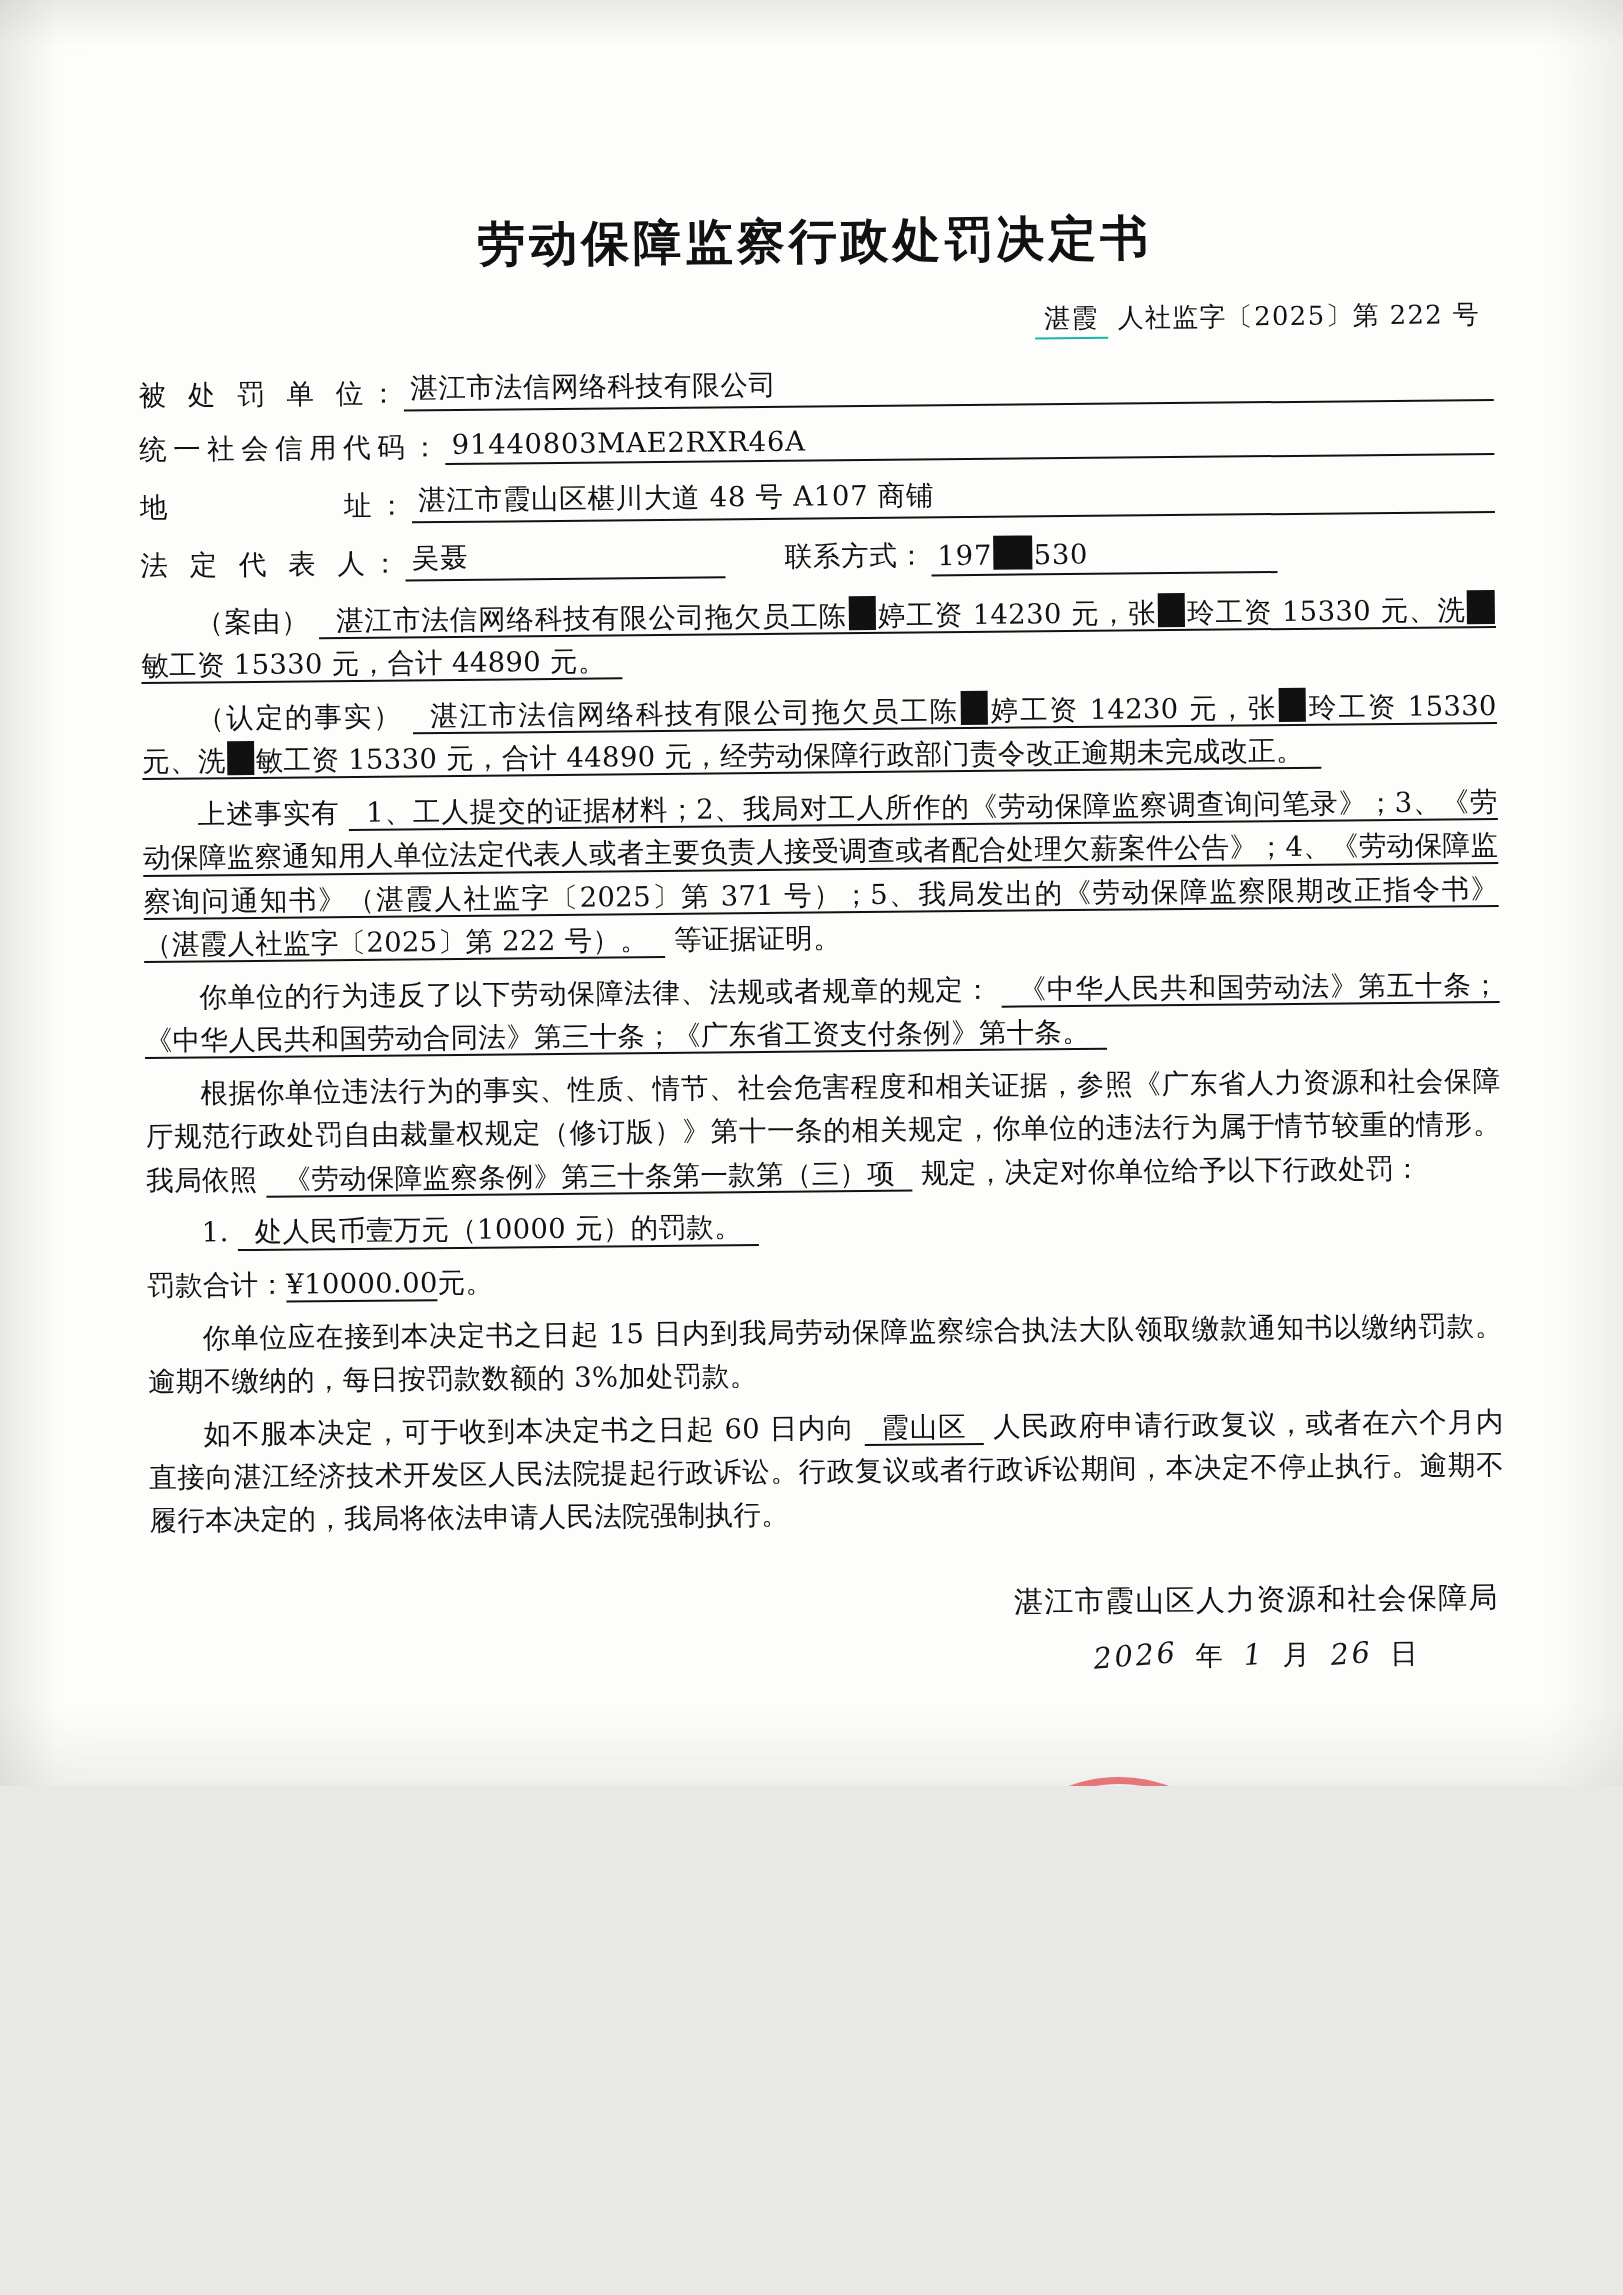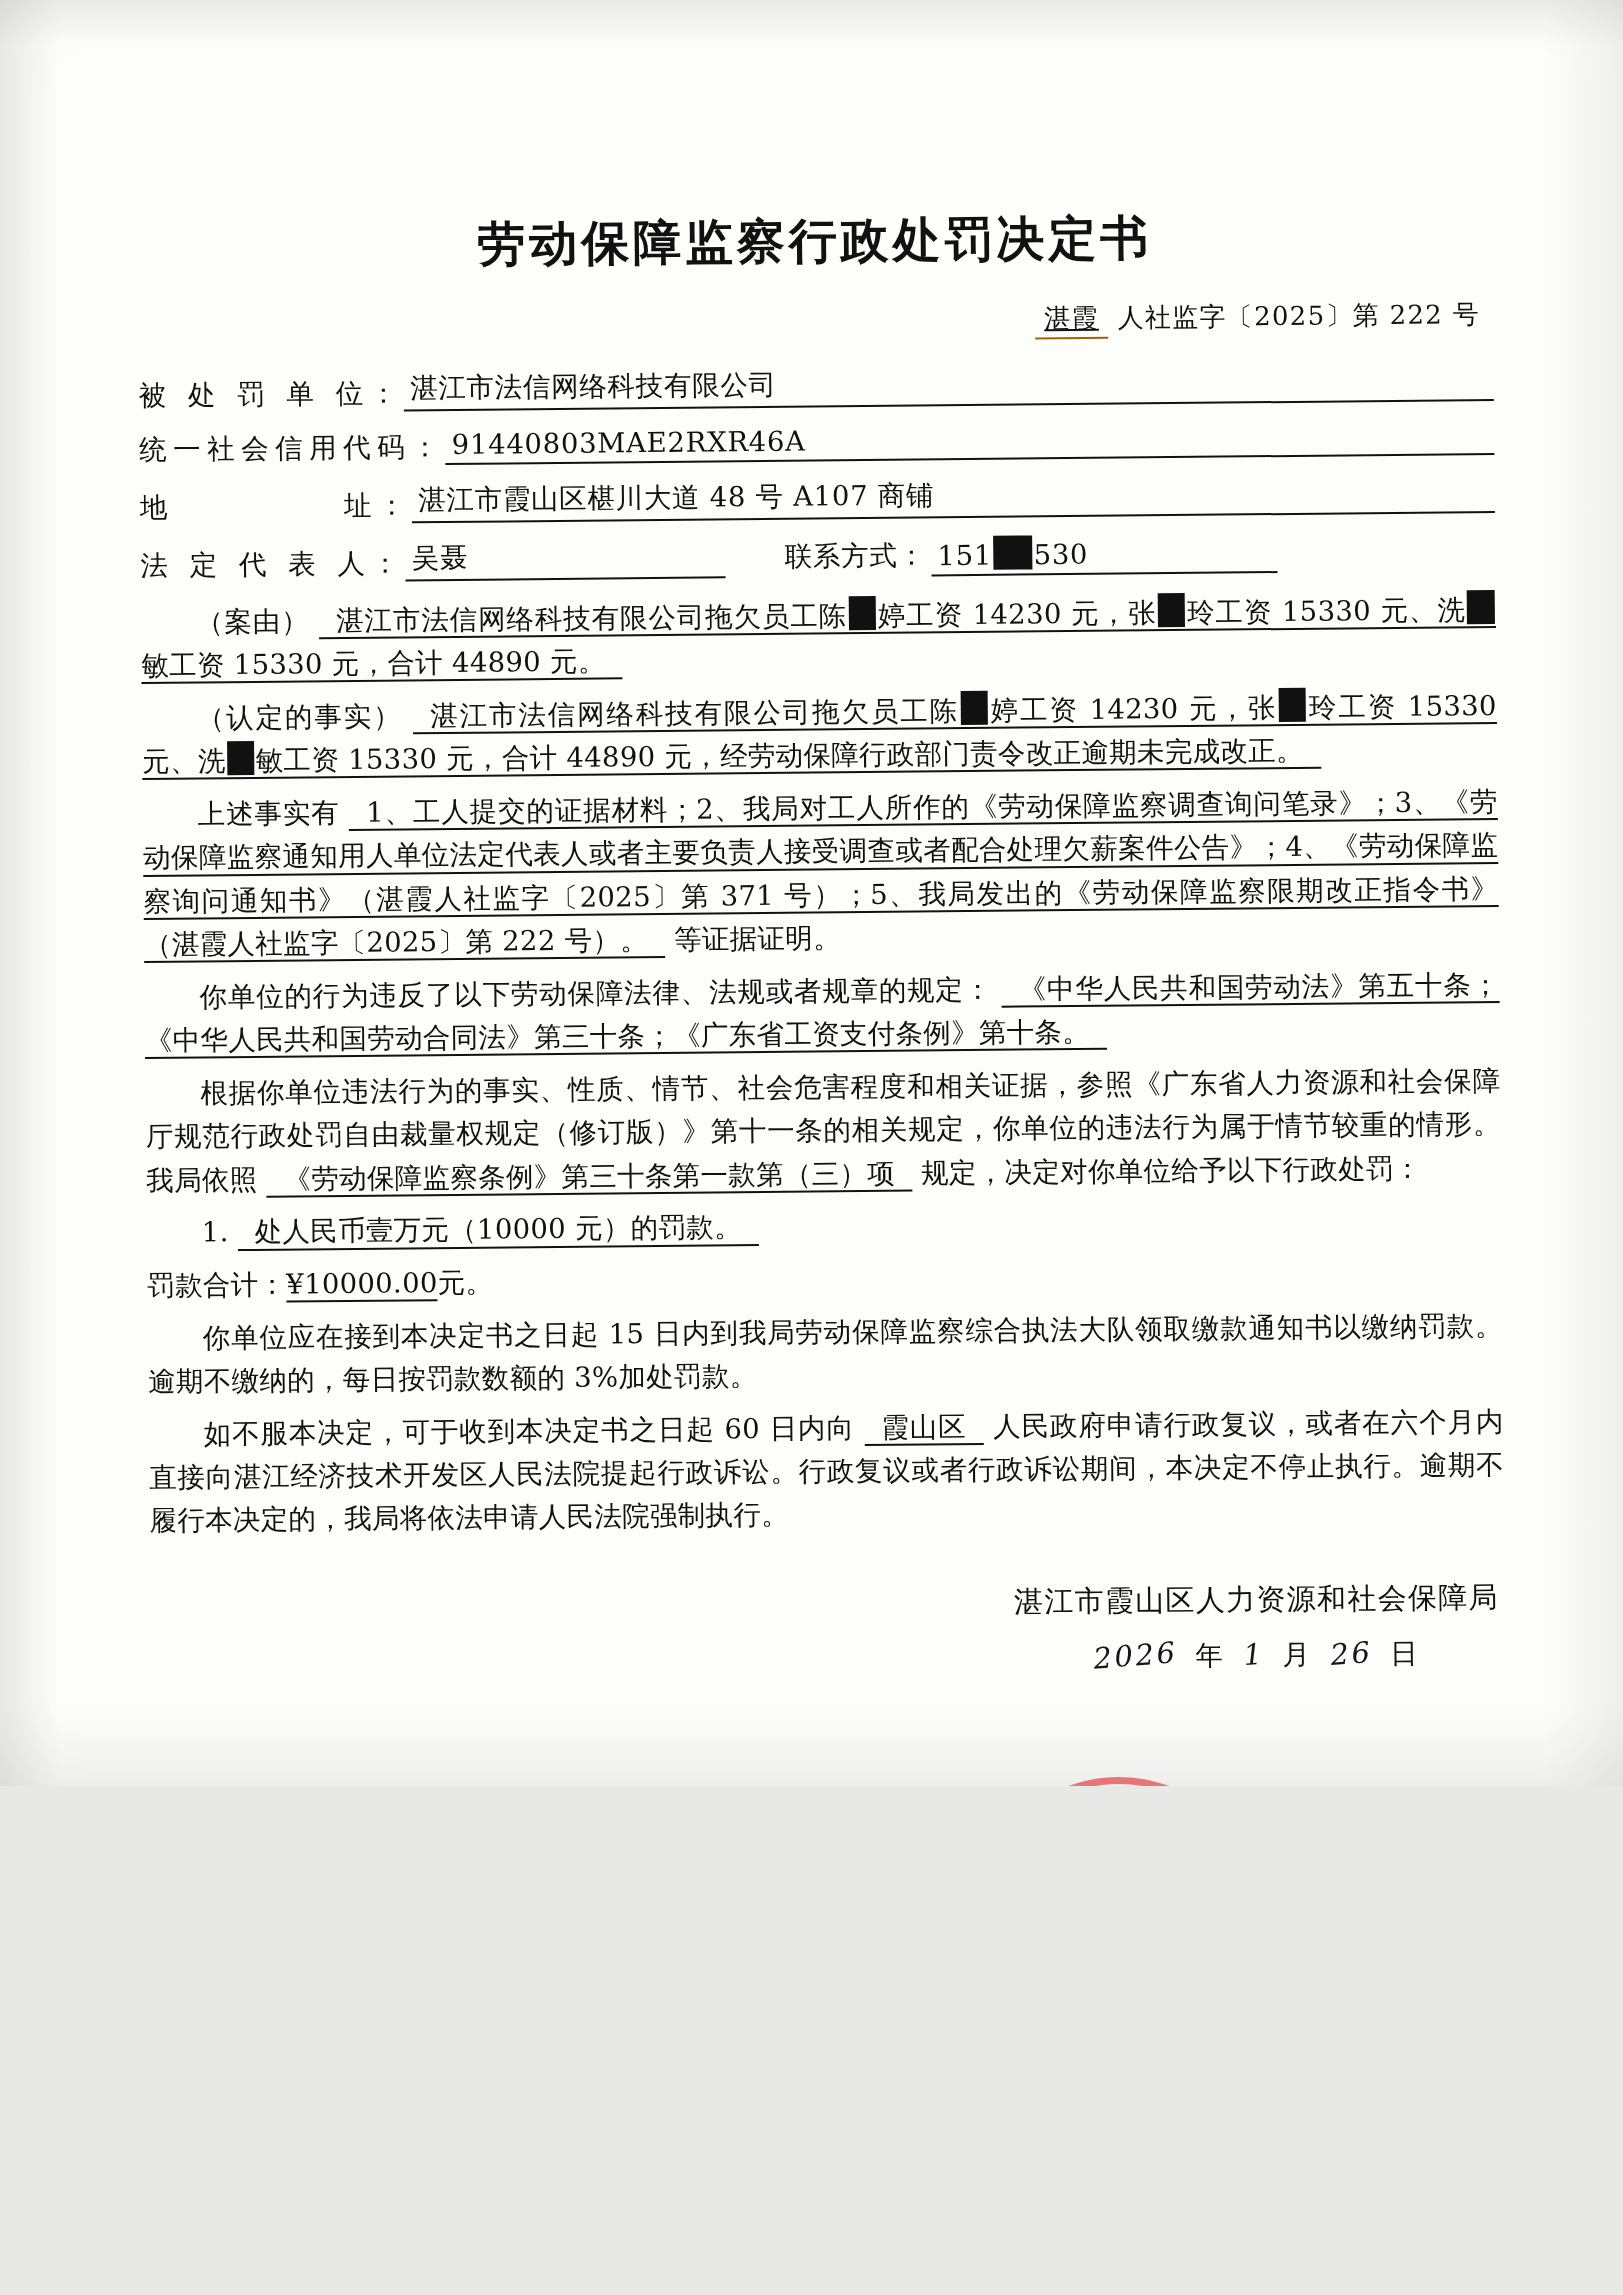--- a/index.html
+++ b/index.html
@@ -62,24 +62,23 @@
 
   .doc-number-row {
     text-align: right;
     font-size: 26px;
     margin: 0 0 25px 0;
     padding-right: 13px;
     letter-spacing: 1.3px;
   }
   .fill {
     display: inline-block;
-    border-bottom: 2px solid #a16207;
+    border-bottom: 2px solid #14b8a6;
     padding: 0 9.2px 1.3px 9.2px;
     text-align: center;
-    text-decoration: underline;
   }
 
   
   .field-row {
     display: flex;
     align-items: flex-end;
     font-size: 27.5px;
     margin-bottom: 17px;
     letter-spacing: 0.7px;
   }
@@ -255,21 +254,21 @@
 
     <div class="field-row">
       <span class="field-label wide">地　　　　　址：</span>
       <span class="field-value">湛江市霞山区椹川大道 48 号 A107 商铺</span>
     </div>
 
     <div class="field-row">
       <span class="field-label wide">法 定 代 表 人：</span>
       <span class="field-value short">吴聂</span>
       <span class="field-inline-label">联系方式：</span>
-      <span class="field-value contact"><span>151</span><span class="redact wide"></span><span>530</span></span>
+      <span class="field-value contact"><span>197</span><span class="redact wide"></span><span>530</span></span>
     </div>
 
     <p class="para">
       <span>（案由）</span>
       <span class="ul-pad"><span>湛江市法信网络科技有限公司拖欠员工陈</span><span class="redact"></span><span>婷工资 14230 元，张</span><span class="redact"></span><span>玲工资 15330 元、洗</span><span class="redact"></span><span>敏工资 15330 元，合计 44890 元。</span></span>
     </p>
 
     <p class="para">
       <span>（认定的事实）</span>
       <span class="ul-pad"><span>湛江市法信网络科技有限公司拖欠员工陈</span><span class="redact"></span><span>婷工资 14230 元，张</span><span class="redact"></span><span>玲工资 15330 元、洗</span><span class="redact"></span><span>敏工资 15330 元，合计 44890 元，经劳动保障行政部门责令改正逾期未完成改正。</span></span>

